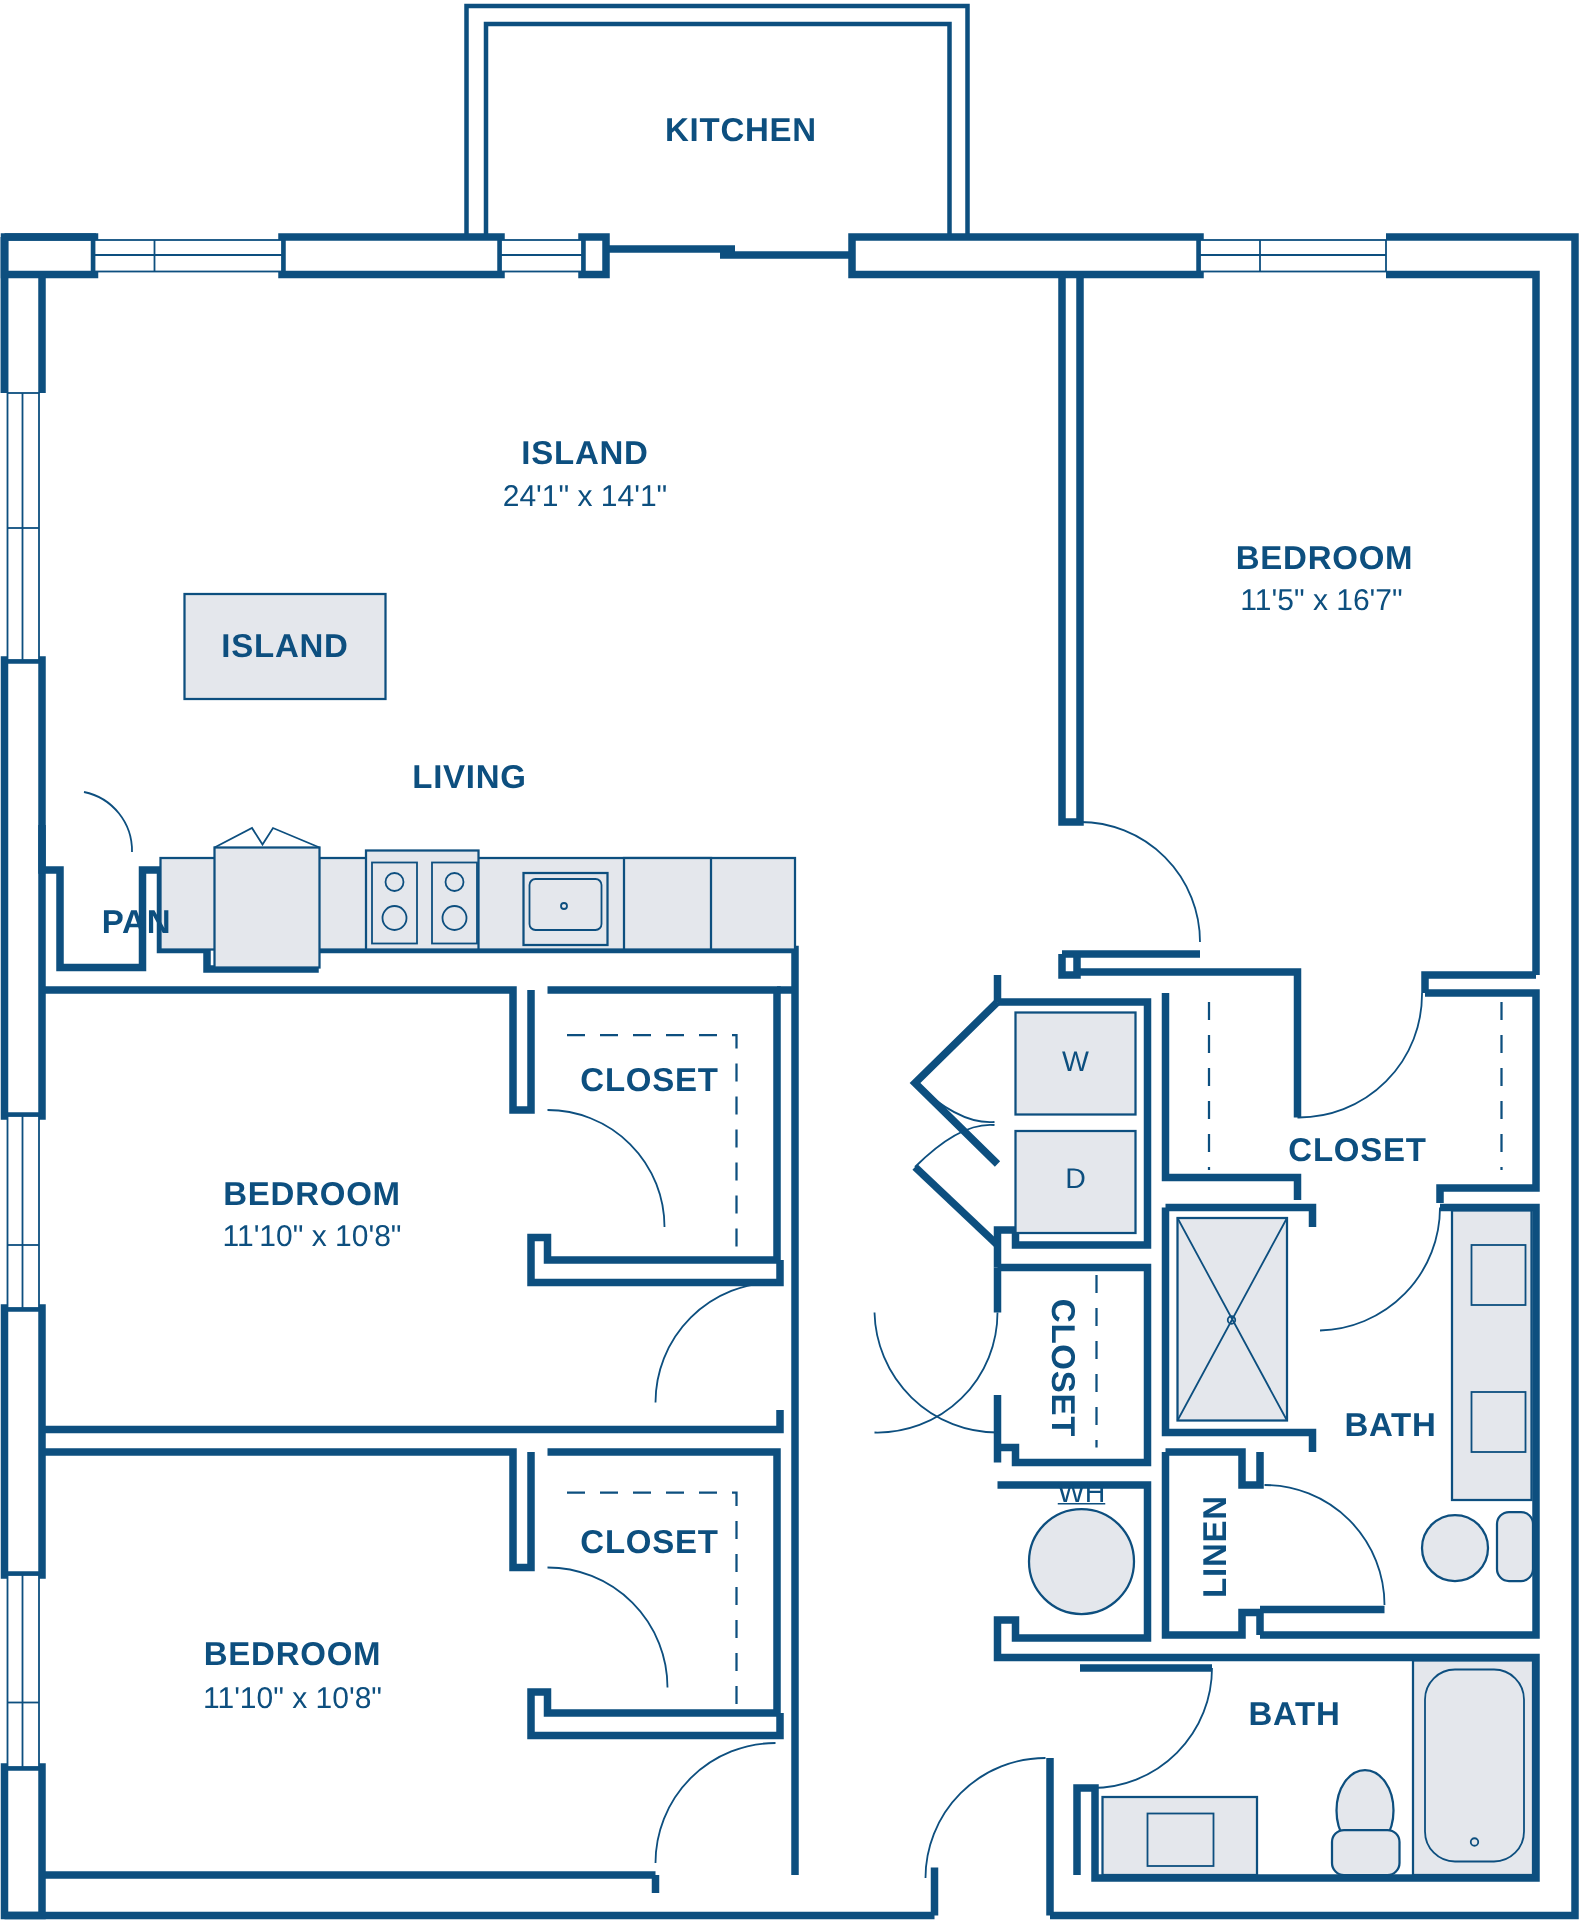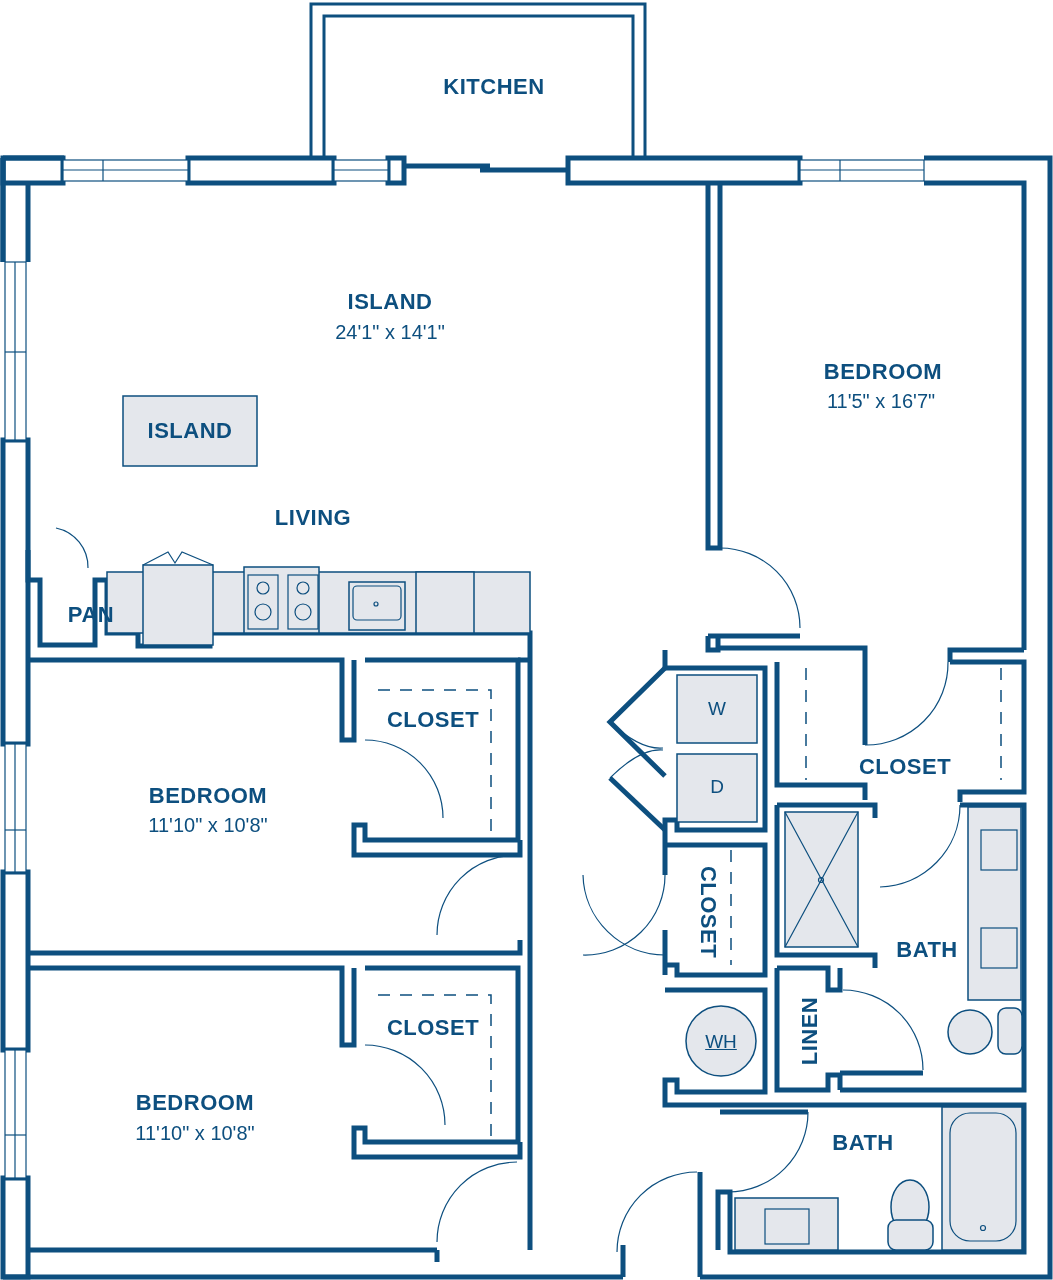--- a/index.html
+++ b/index.html
@@ -185,15 +185,15 @@
 <div class="lbl" style="left:208px; top:796px;">BEDROOM</div>
 <div class="dim" style="left:208px; top:825px;">11'10" x 10'8"</div>
 <div class="lbl" style="left:433px; top:1028px;">CLOSET</div>
 <div class="lbl" style="left:195px; top:1103px;">BEDROOM</div>
 <div class="dim" style="left:195px; top:1133px;">11'10" x 10'8"</div>
 <div class="dim sm" style="left:717px; top:709px;">W</div>
 <div class="dim sm" style="left:717px; top:787px;">D</div>
 <div class="lbl" style="left:905px; top:767px;">CLOSET</div>
 <div class="lbl vert" style="left:708px; top:912px;">CLOSET</div>
 <div class="lbl" style="left:927px; top:950px;">BATH</div>
-<div class="dim sm" style="left:721px; top:1042px;text-decoration:underline;">WH</div>
+<div class="dim sm" style="left:721px; top:996px;text-decoration:underline;">WH</div>
 <div class="lbl vertl" style="left:810px; top:1031px;">LINEN</div>
 <div class="lbl" style="left:863px; top:1143px;">BATH</div>
 
 </body></html>

